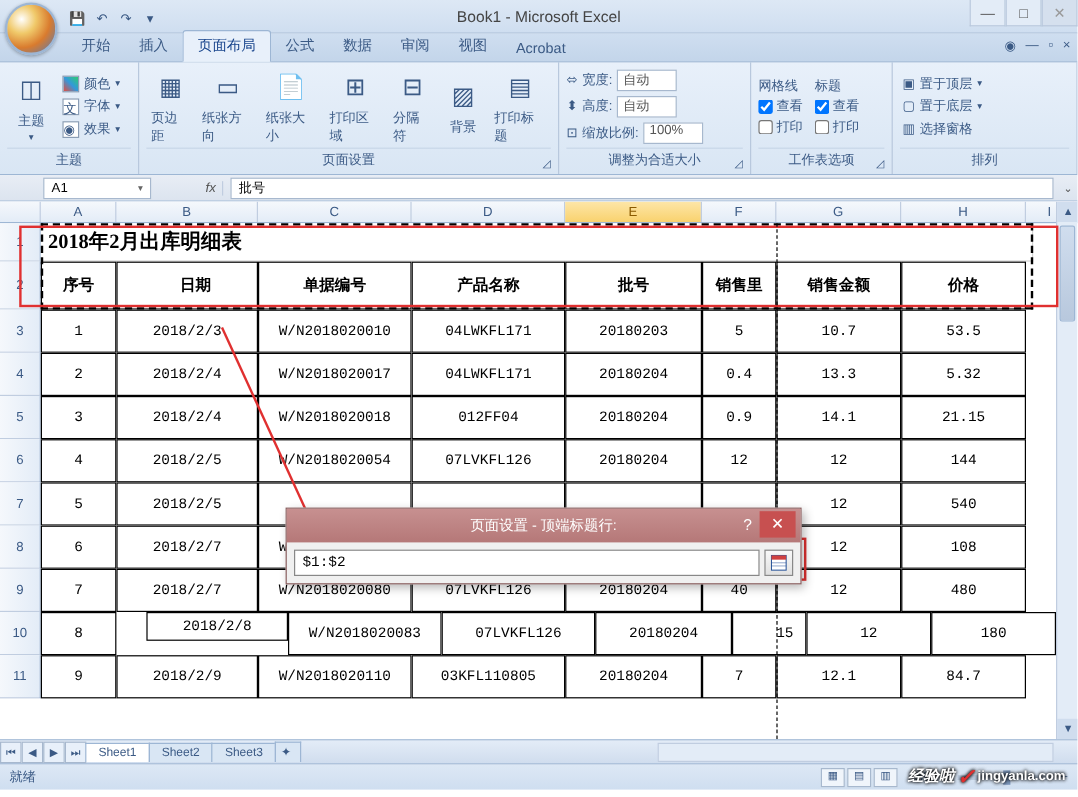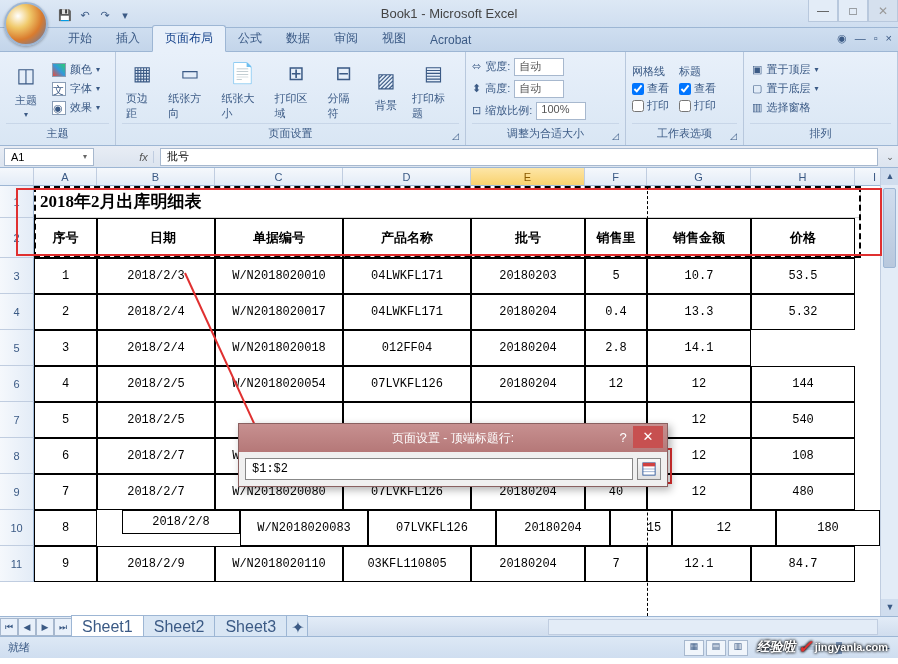--- a/index.html
+++ b/index.html
@@ -35,21 +35,21 @@
 .big-btn .icon { width: 32px; height: 32px; display: flex; align-items: center; justify-content: center; font-size: 20px; }
 .small-row { display: flex; flex-direction: column; gap: 2px; font-size: 11px; color: #3b5a85; }
 .small-item { display: flex; align-items: center; gap: 4px; padding: 1px 2px; cursor: pointer; }
 .small-item .box { width: 14px; height: 14px; border: 1px solid #8a9db5; background: #fff; display: inline-block; }
 .scale-row { display: flex; align-items: center; gap: 4px; font-size: 11px; color: #3b5a85; }
 .scale-input { width: 50px; height: 18px; border: 1px solid #a7b8ce; background: #fff; font-size: 11px; padding: 0 4px; color: #555; }
 .chk { display: flex; align-items: center; gap: 3px; font-size: 11px; color: #3b5a85; }
 .chk input { width: 12px; height: 12px; }
 
 
-.formula-bar { height: 22px; background: linear-gradient(#e8edf5, #dce4ef); border-bottom: 1px solid #9db6d4; display: flex; align-items: center; }
+.formula-bar { height: 22px; background: linear-gradient(#e8edf5, #dce4ef); border-bottom: 1px solid #9db6d4; display: flex; align-items: center; padding-left: 32px; }
 .name-box { width: 90px; height: 18px; border: 1px solid #a7b8ce; background: #fff; margin: 0 4px; font-size: 11px; padding: 0 6px; display: flex; align-items: center; }
 .name-box .dd { margin-left: auto; font-size: 8px; color: #666; }
 .fx-btn { width: 20px; text-align: center; font-size: 11px; font-style: italic; color: #555; border-right: 1px solid #c0cde0; padding: 0 4px; }
 .formula-input { flex: 1; height: 18px; border: 1px solid #a7b8ce; background: #fff; margin: 0 4px 0 2px; font-size: 11px; padding: 0 6px; display: flex; align-items: center; }
 .fb-expand { width: 16px; font-size: 9px; color: #555; text-align: center; }
 
 
 .sheet-area { position: relative; background: #fff; height: 448px; overflow: hidden; }
 .col-headers { display: flex; height: 18px; background: linear-gradient(#f5f8fc, #e3ecf7); border-bottom: 1px solid #9db6d4; position: relative; }
 .corner { width: 34px; border-right: 1px solid #c0cde0; background: linear-gradient(#f5f8fc, #e3ecf7); }
@@ -77,21 +77,21 @@
 .dialog-title .close { position: absolute; right: 4px; top: 2px; width: 30px; height: 22px; background: #c75050; color: #fff; text-align: center; line-height: 22px; font-size: 13px; }
 .dialog-body { padding: 6px; display: flex; gap: 4px; align-items: center; }
 .dialog-input { flex: 1; height: 22px; border: 1px solid #888; background: #fff; padding: 0 6px; font-size: 12px; font-family: "Courier New", monospace; }
 .dialog-collapse { width: 24px; height: 22px; border: 1px solid #888; background: linear-gradient(#f8f8f8, #e0e0e0); display: flex; align-items: center; justify-content: center; }
 .dialog-collapse svg { width: 14px; height: 14px; }
 
 
 .sheet-tabs { height: 20px; background: linear-gradient(#e3ecf7, #d0ddee); border-top: 1px solid #9db6d4; display: flex; align-items: center; position: relative; }
 .nav-btns { display: flex; }
 .nav-btn { width: 18px; height: 18px; border: 1px solid #a7b8ce; background: #e8f0fa; font-size: 9px; text-align: center; line-height: 16px; color: #3b5a85; }
-.sheet-tab { padding: 2px 10px; font-size: 16px; background: #fff; border: 1px solid #9db6d4; border-bottom: none; margin-left: -1px; color: #3b5a85; }
+.sheet-tab { padding: 2px 10px; font-size: 10px; background: #fff; border: 1px solid #9db6d4; border-bottom: none; margin-left: -1px; color: #3b5a85; }
 .sheet-tab.inactive { background: #d9e6f4; }
 .hscroll { position: absolute; right: 20px; top: 2px; width: 330px; height: 16px; background: #e3ecf7; border: 1px solid #c0cde0; }
 
 
 .status-bar { height: 22px; background: linear-gradient(#dde8f5, #cfdef0); border-top: 1px solid #9db6d4; display: flex; align-items: center; padding: 0 8px; font-size: 11px; color: #3b5a85; position: relative; }
 .status-bar .views { position: absolute; right: 150px; display: flex; gap: 2px; }
 .status-bar .view-btn { width: 20px; height: 16px; border: 1px solid #a7b8ce; background: #f0f5fb; font-size: 9px; text-align: center; }
 .status-bar .zoom { position: absolute; right: 8px; display: flex; align-items: center; gap: 6px; }
 .zoom-slider { width: 80px; height: 4px; background: #b8c8dd; position: relative; }
 .zoom-slider .handle { position: absolute; left: 38px; top: -4px; width: 6px; height: 12px; background: #7a94b8; }
@@ -357,22 +357,23 @@
         <div class="cell c-G" style="height: 36px;">13.3</div>
         <div class="cell c-H" style="height: 36px;">5.32</div>
       </div>
       <div class="grid-row data-row" style="height: 36px;">
         <div class="row-h" style="height: 36px;">5</div>
         <div class="cell c-A" style="height: 36px;">3</div>
         <div class="cell c-B" style="height: 36px;">2018/2/4</div>
         <div class="cell c-C" style="height: 36px;">W/N2018020018</div>
         <div class="cell c-D" style="height: 36px;">012FF04</div>
         <div class="cell c-E" style="height: 36px;">20180204</div>
-        <div class="cell c-F" style="height: 36px;">2.8</div>
+        <div class="cell c-F" style="height: 36px;">0.9</div>
         <div class="cell c-G" style="height: 36px;">14.1</div>
+        <div class="cell c-H" style="height: 36px;">21.15</div>
       </div>
       <div class="grid-row data-row" style="height: 36px;">
         <div class="row-h" style="height: 36px;">6</div>
         <div class="cell c-A" style="height: 36px;">4</div>
         <div class="cell c-B" style="height: 36px;">2018/2/5</div>
         <div class="cell c-C" style="height: 36px;">W/N2018020054</div>
         <div class="cell c-D" style="height: 36px;">07LVKFL126</div>
         <div class="cell c-E" style="height: 36px;">20180204</div>
         <div class="cell c-F" style="height: 36px;">12</div>
         <div class="cell c-G" style="height: 36px;">12</div>

